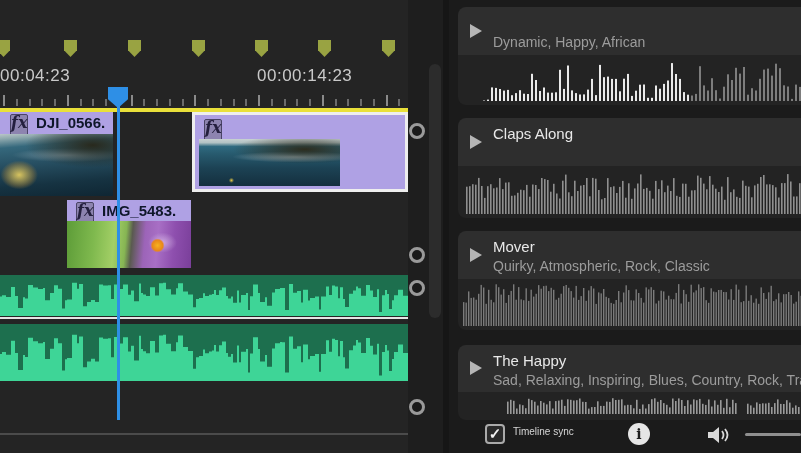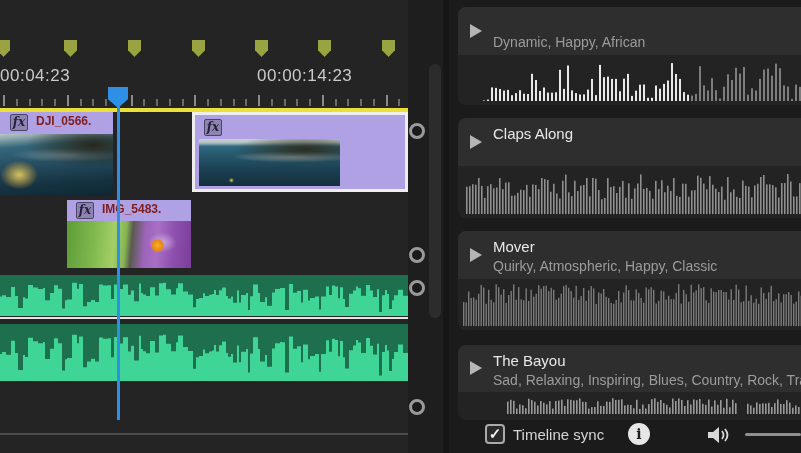--- a/index.html
+++ b/index.html
@@ -16,24 +16,24 @@
   .marker { position:absolute; top:40px; width:13px; height:17px; background:#99a342;
             clip-path:polygon(0 0,100% 0,100% 60%,50% 100%,0 60%); }
   .timecode { position:absolute; top:66px; font-size:17px; color:#c9c9c9; letter-spacing:.5px; }
   #ruler { position:absolute; left:0; top:95px; width:408px; height:12px; }
   .tick { position:absolute; bottom:1px; width:2px; background:#6b6b6b; }
   #render-bar { position:absolute; left:0; top:108px; width:408px; height:4px; background:#e9e03a; }
 
   
   .clip { position:absolute; background:#afa1e4; overflow:hidden; }
   .clip-header { position:relative; height:22px; }
-  .fx-badge { position:absolute; left:10px; top:2px; width:18px; height:17px; background:#8d84b0;
+  .fx-badge { position:absolute; left:10px; top:2px; width:18px; height:29px; background:#8d84b0;
               border:1px solid #4a4466; border-radius:2px; color:#241f3e; font-style:italic; font-weight:bold;
-              font-size:12px; font-family:"DejaVu Serif", serif; text-align:center; line-height:15px; }
-  .clip-title { position:absolute; left:36px; top:2px; font-size:12px; font-weight:bold; color:#7f1d1d; white-space:nowrap; }
+              font-size:16px; font-family:"DejaVu Serif", serif; text-align:center; line-height:15px; }
+  .clip-title { position:absolute; left:36px; top:2px; font-size:15px; font-weight:bold; color:#0f172a; white-space:nowrap; }
   .thumb { position:absolute; }
   #clip1 { left:0; top:112px; width:113px; height:84px; }
   #clip2 { left:192px; top:112px; width:216px; height:80px; border:3px solid #eeeeee; }
   #clip3 { left:67px; top:200px; width:124px; height:68px; }
 
   .thumb-ocean1 { left:0; top:22px; width:113px; height:62px;
     background:
       radial-gradient(ellipse 26px 20px at 17% 66%, rgba(224,202,96,.95), rgba(160,130,60,.4) 55%, transparent 72%),
       radial-gradient(ellipse 90px 30px at 82% 18%, rgba(40,38,24,.95), transparent 75%),
       radial-gradient(ellipse 80px 10px at 60% 34%, rgba(255,255,255,.35), transparent 70%),
@@ -73,21 +73,21 @@
   .play-tri { position:absolute; left:12px; width:0; height:0; border-left:12px solid #b5b5b5;
               border-top:7px solid transparent; border-bottom:7px solid transparent; }
   .lib-title { position:absolute; left:35px; top:7px; font-size:15px; color:#e8e8e8; white-space:nowrap; }
   .lib-tags { position:absolute; left:35px; top:27px; font-size:14px; color:#9c9c9c; white-space:nowrap; }
 
   
   #lib-footer { position:absolute; left:0; top:420px; width:352px; height:33px; }
   #sync-check { position:absolute; left:36px; top:4px; width:20px; height:20px; background:#2a2a2a;
                 border:2px solid #aaaaaa; border-radius:4px; color:#f2f2f2; font-size:15px; font-weight:bold;
                 text-align:center; line-height:16px; }
-  #sync-label { position:absolute; left:64px; top:6px; font-size:15px; color:#d6d6d6; }
+  #sync-label { position:absolute; left:64px; top:6px; font-size:10px; color:#d6d6d6; }
   #info-btn { position:absolute; left:179px; top:3px; width:22px; height:22px; background:#e6e6e6; border-radius:50%;
               color:#1d1d1d; font-weight:bold; font-size:14px; text-align:center; line-height:22px;
               font-family:"DejaVu Serif", serif; }
   #vol-icon { position:absolute; left:257px; top:4px; }
   #vol-slider { position:absolute; left:296px; top:13px; width:56px; height:3px; background:#8f8f8f; border-radius:2px; }
 </style>
 </head>
 <body>
 
 <div id="stage">
@@ -414,21 +414,21 @@
             <rect x="347.0" y="25.1" width="1.6" height="22.9" fill="#8f8f8f"></rect>
             <rect x="350.0" y="9.9" width="1.6" height="38.1" fill="#8f8f8f"></rect>
           </svg>
       </div>
     </div>
 
     <div class="lib-item" style="top:231px">
       <div class="lib-header" style="height:48px">
         <span class="play-tri" style="top:17px"></span>
         <span class="lib-title">Mover</span>
-        <span class="lib-tags">Quirky, Atmospheric, Happy, Classic</span>
+        <span class="lib-tags">Quirky, Atmospheric, Rock, Classic</span>
       </div>
       <div class="lib-wave" style="height:51px">
         <svg width="352" height="51" style="display:block">
             <rect x="5.0" y="23.1" width="1.4" height="23.9" fill="#7b7b7b"></rect>
             <rect x="7.5" y="23.6" width="1.4" height="23.4" fill="#7b7b7b"></rect>
             <rect x="10.0" y="12.4" width="1.4" height="34.6" fill="#7b7b7b"></rect>
             <rect x="12.5" y="18.9" width="1.4" height="28.1" fill="#7b7b7b"></rect>
             <rect x="15.0" y="18.5" width="1.4" height="28.5" fill="#7b7b7b"></rect>
             <rect x="17.5" y="20.7" width="1.4" height="26.3" fill="#7b7b7b"></rect>
             <rect x="20.0" y="14.8" width="1.4" height="32.2" fill="#7b7b7b"></rect>
@@ -564,21 +564,21 @@
             <rect x="345.0" y="15.1" width="1.4" height="31.9" fill="#7b7b7b"></rect>
             <rect x="347.5" y="15.3" width="1.4" height="31.7" fill="#7b7b7b"></rect>
             <rect x="350.0" y="22.6" width="1.4" height="24.4" fill="#7b7b7b"></rect>
           </svg>
       </div>
     </div>
 
     <div class="lib-item" style="top:345px">
       <div class="lib-header" style="height:47px">
         <span class="play-tri" style="top:16px"></span>
-        <span class="lib-title">The Bayou</span>
+        <span class="lib-title">The Happy</span>
         <span class="lib-tags">Sad, Relaxing, Inspiring, Blues, Country, Rock, Tra</span>
       </div>
       <div class="lib-wave" style="height:28px">
         <svg width="352" height="28" style="display:block">
             <rect x="49.0" y="9.6" width="1.6" height="12.4" fill="#9a9a9a"></rect>
             <rect x="52.0" y="7.8" width="1.6" height="14.2" fill="#9a9a9a"></rect>
             <rect x="55.0" y="8.8" width="1.6" height="13.2" fill="#9a9a9a"></rect>
             <rect x="58.0" y="16.5" width="1.6" height="5.5" fill="#9a9a9a"></rect>
             <rect x="61.0" y="12.4" width="1.6" height="9.6" fill="#9a9a9a"></rect>
             <rect x="64.0" y="13.2" width="1.6" height="8.8" fill="#9a9a9a"></rect>

